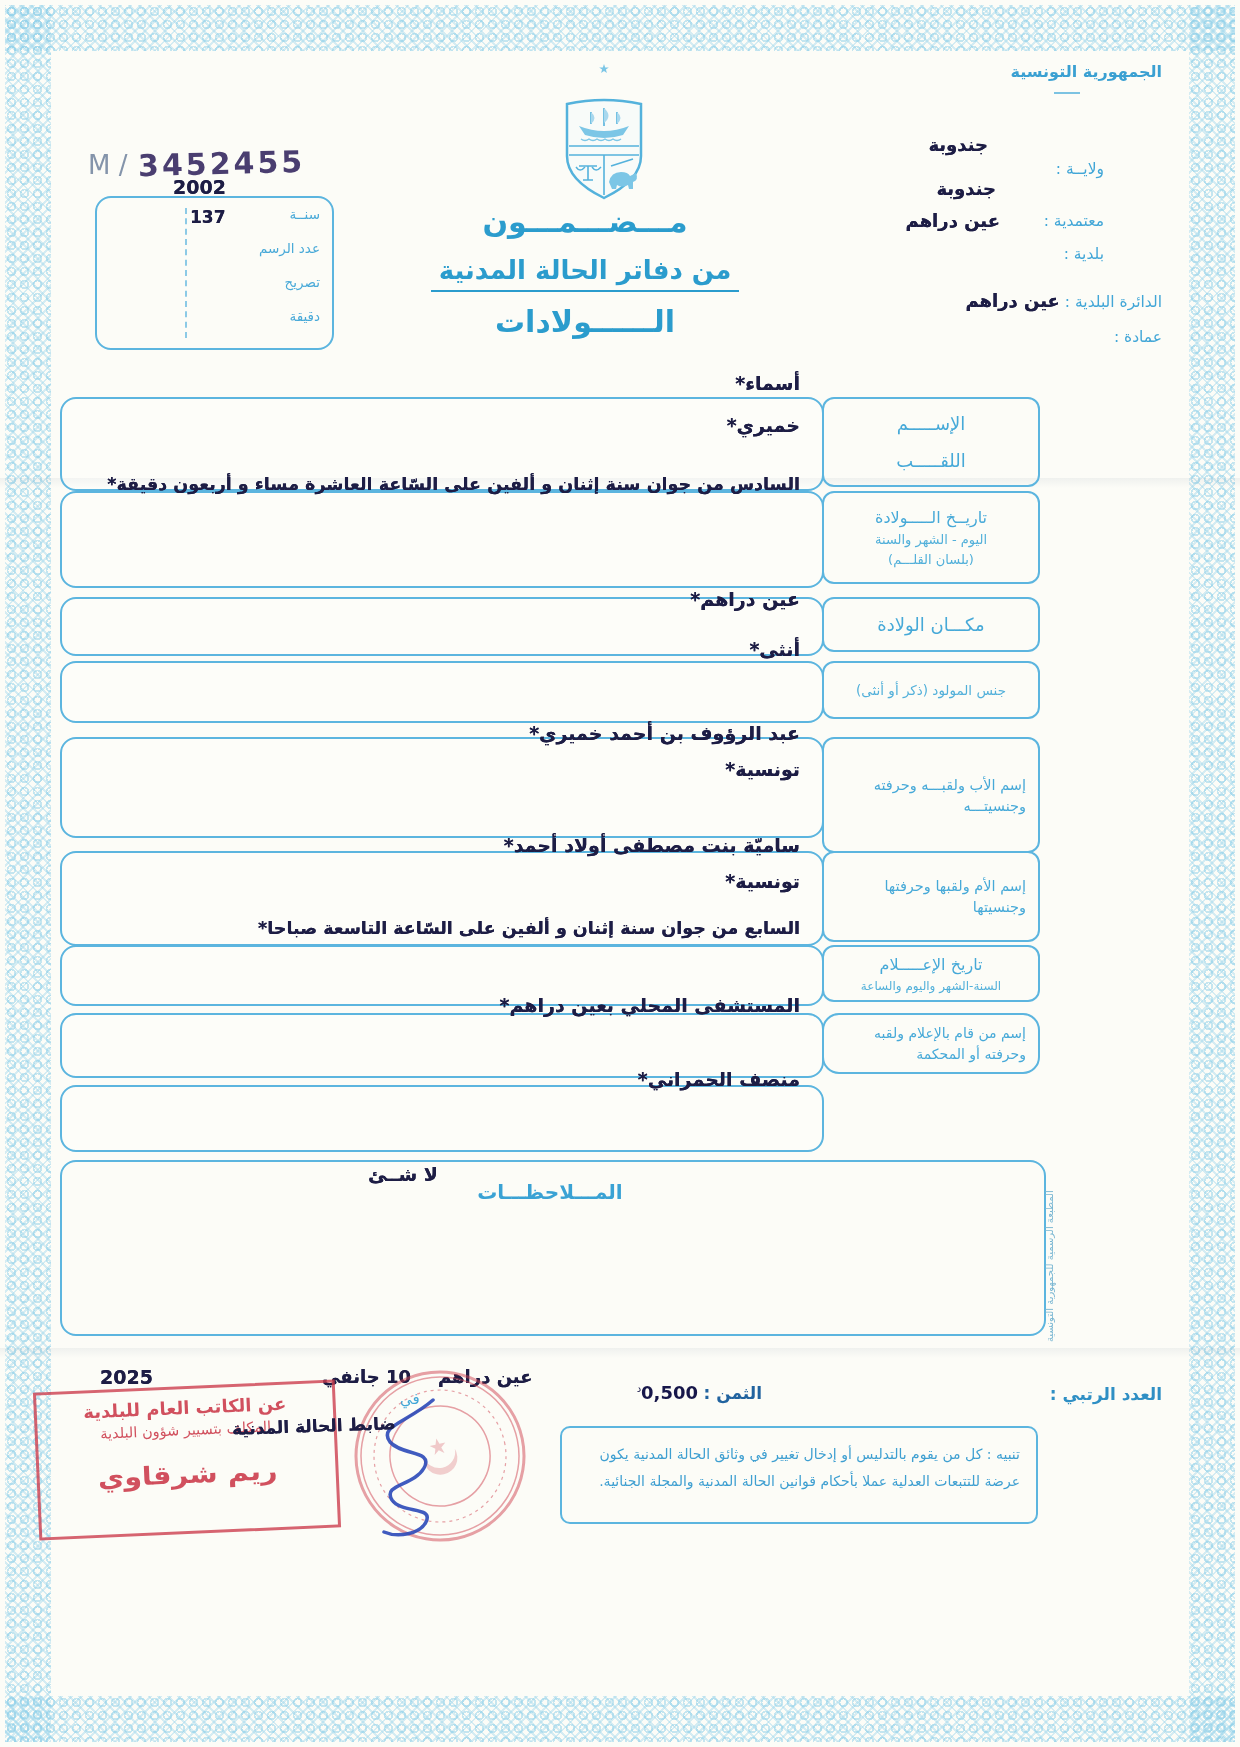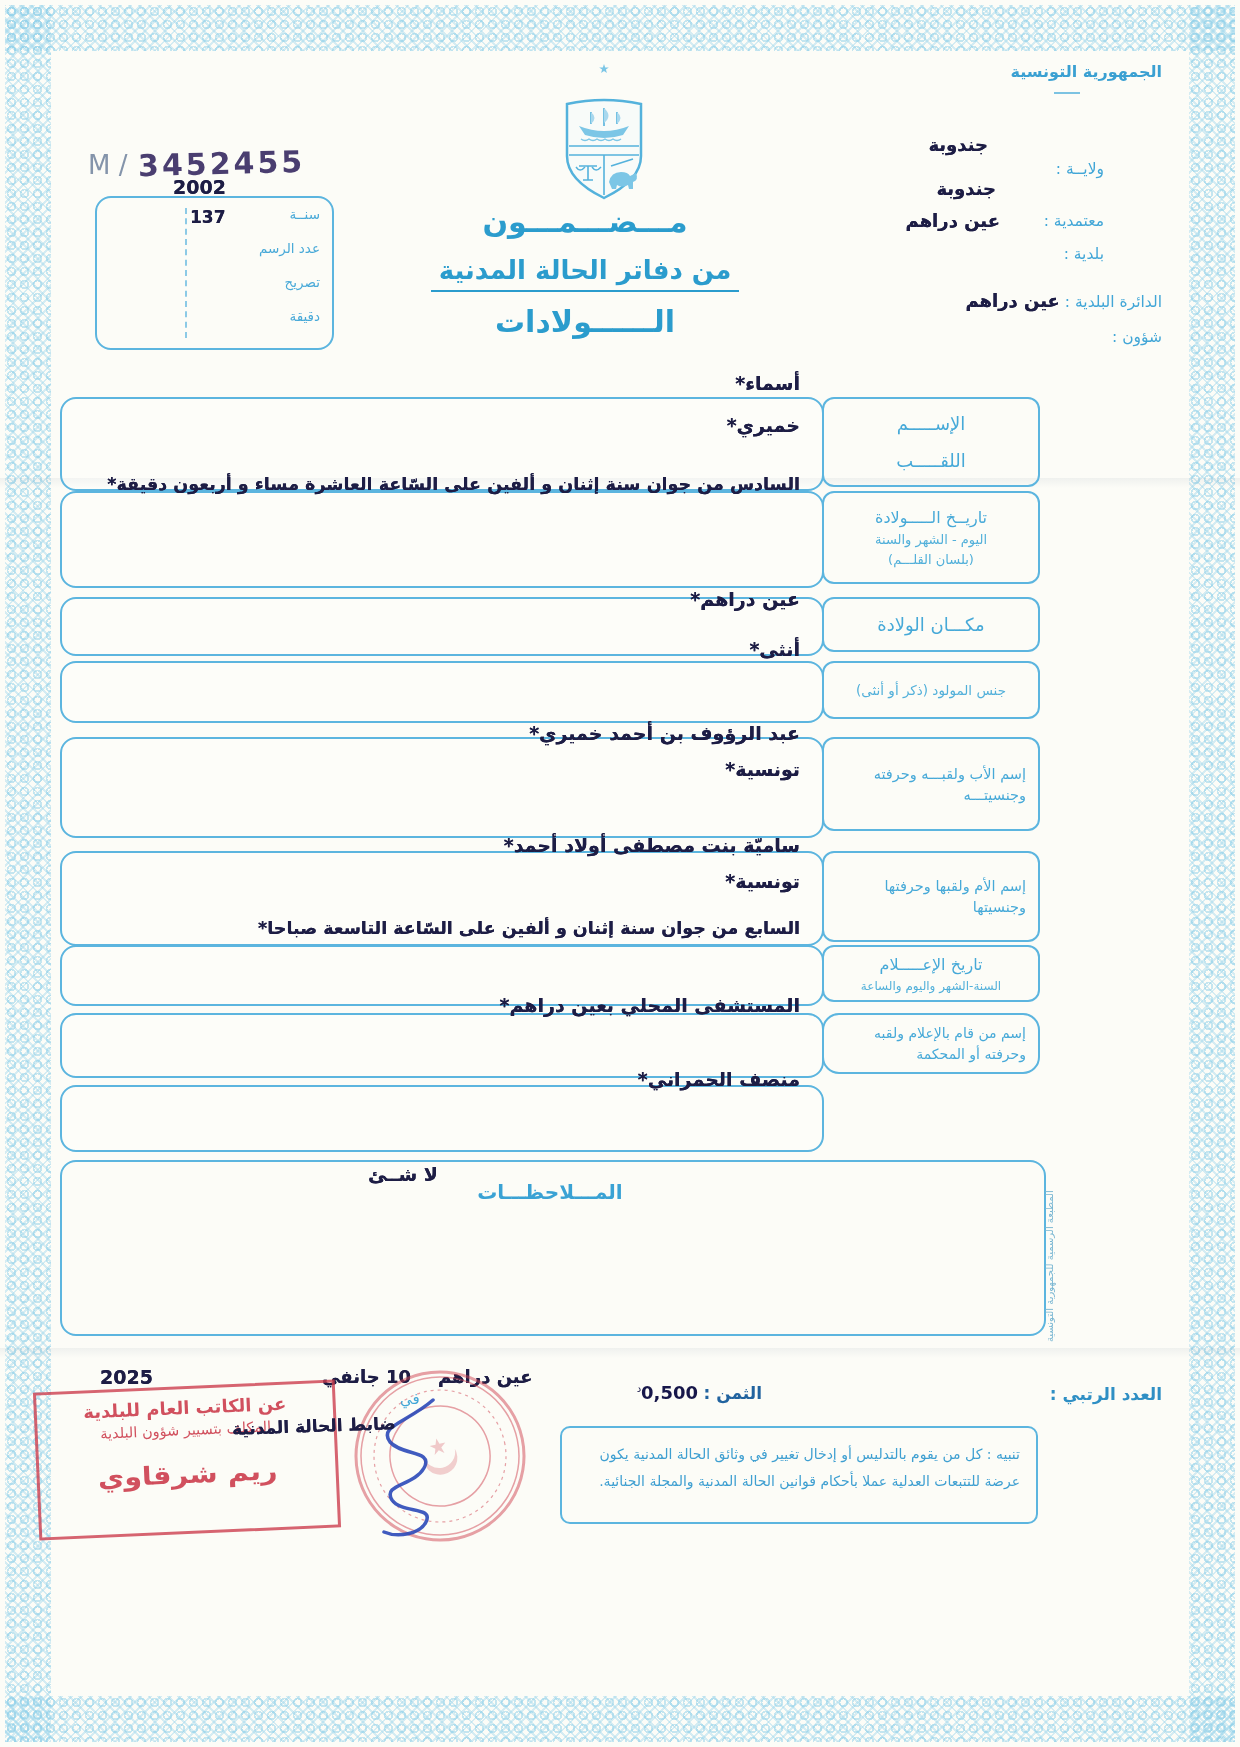--- a/index.html
+++ b/index.html
@@ -122,21 +122,21 @@
   <span class="typed" style="right:252px;top:134px;font-size:18px;">جندوبة</span>
   <span class="abs ar plabel" style="right:136px;top:160px;font-size:15.5px;">ولايــة :</span>
   <span class="typed" style="right:244px;top:178px;font-size:18px;">جندوبة</span>
   <span class="abs ar plabel" style="right:136px;top:212px;font-size:15.5px;">معتمدية :</span>
   <span class="typed" style="right:240px;top:210px;font-size:18px;">عين دراهم</span>
   <span class="abs ar plabel" style="right:136px;top:245px;font-size:15.5px;">بلدية :</span>
   <span class="abs ar" style="right:78px;top:290px;font-size:15.5px;">
     <span class="plabel">الدائرة البلدية :</span>
     <span class="typed" style="position:static;font-size:18px;">عين دراهم</span>
   </span>
-  <span class="abs ar plabel" style="right:78px;top:328px;font-size:15.5px;">شؤون :</span>
+  <span class="abs ar plabel" style="right:78px;top:328px;font-size:15.5px;">عمادة :</span>
 
   <div class="cbox" style="top:397px;height:90px;"></div>
   <div class="lbox gap-lg" style="top:397px;height:90px;">
     <span class="l0">الإســـــم</span>
     <span class="l0">اللقـــــب</span>
   </div>
   <span class="typed tval" style="top:372px;margin-left:14px;">أسماء*</span>
   <span class="typed tval" style="top:414px;">خميري*</span>
 
   <div class="cbox" style="top:491px;height:93px;"></div>
@@ -153,21 +153,21 @@
   </div>
   <span class="typed tval" style="top:588px;">عين دراهم*</span>
 
   <div class="cbox" style="top:661px;height:58px;"></div>
   <div class="lbox" style="top:661px;height:58px;">
     <span class="l2" style="font-size:13.5px;">جنس المولود (ذكر أو أنثى)</span>
   </div>
   <span class="typed tval" style="top:638px;">أنثى*</span>
 
   <div class="cbox" style="top:737px;height:97px;"></div>
-  <div class="lbox al-r" style="top:737px;height:94px;">
+  <div class="lbox al-r" style="top:737px;height:116px;">
     <span class="l3">إسم الأب ولقبـــه وحرفته</span>
     <span class="l3">وجنسيتـــه</span>
   </div>
   <span class="typed tval" style="top:722px;">عبد الرؤوف بن أحمد خميري*</span>
   <span class="typed tval" style="top:758px;">تونسية*</span>
 
   <div class="cbox" style="top:851px;height:91px;"></div>
   <div class="lbox al-r" style="top:851px;height:91px;">
     <span class="l3">إسم الأم ولقبها وحرفتها</span>
     <span class="l3">وجنسيتها</span>

